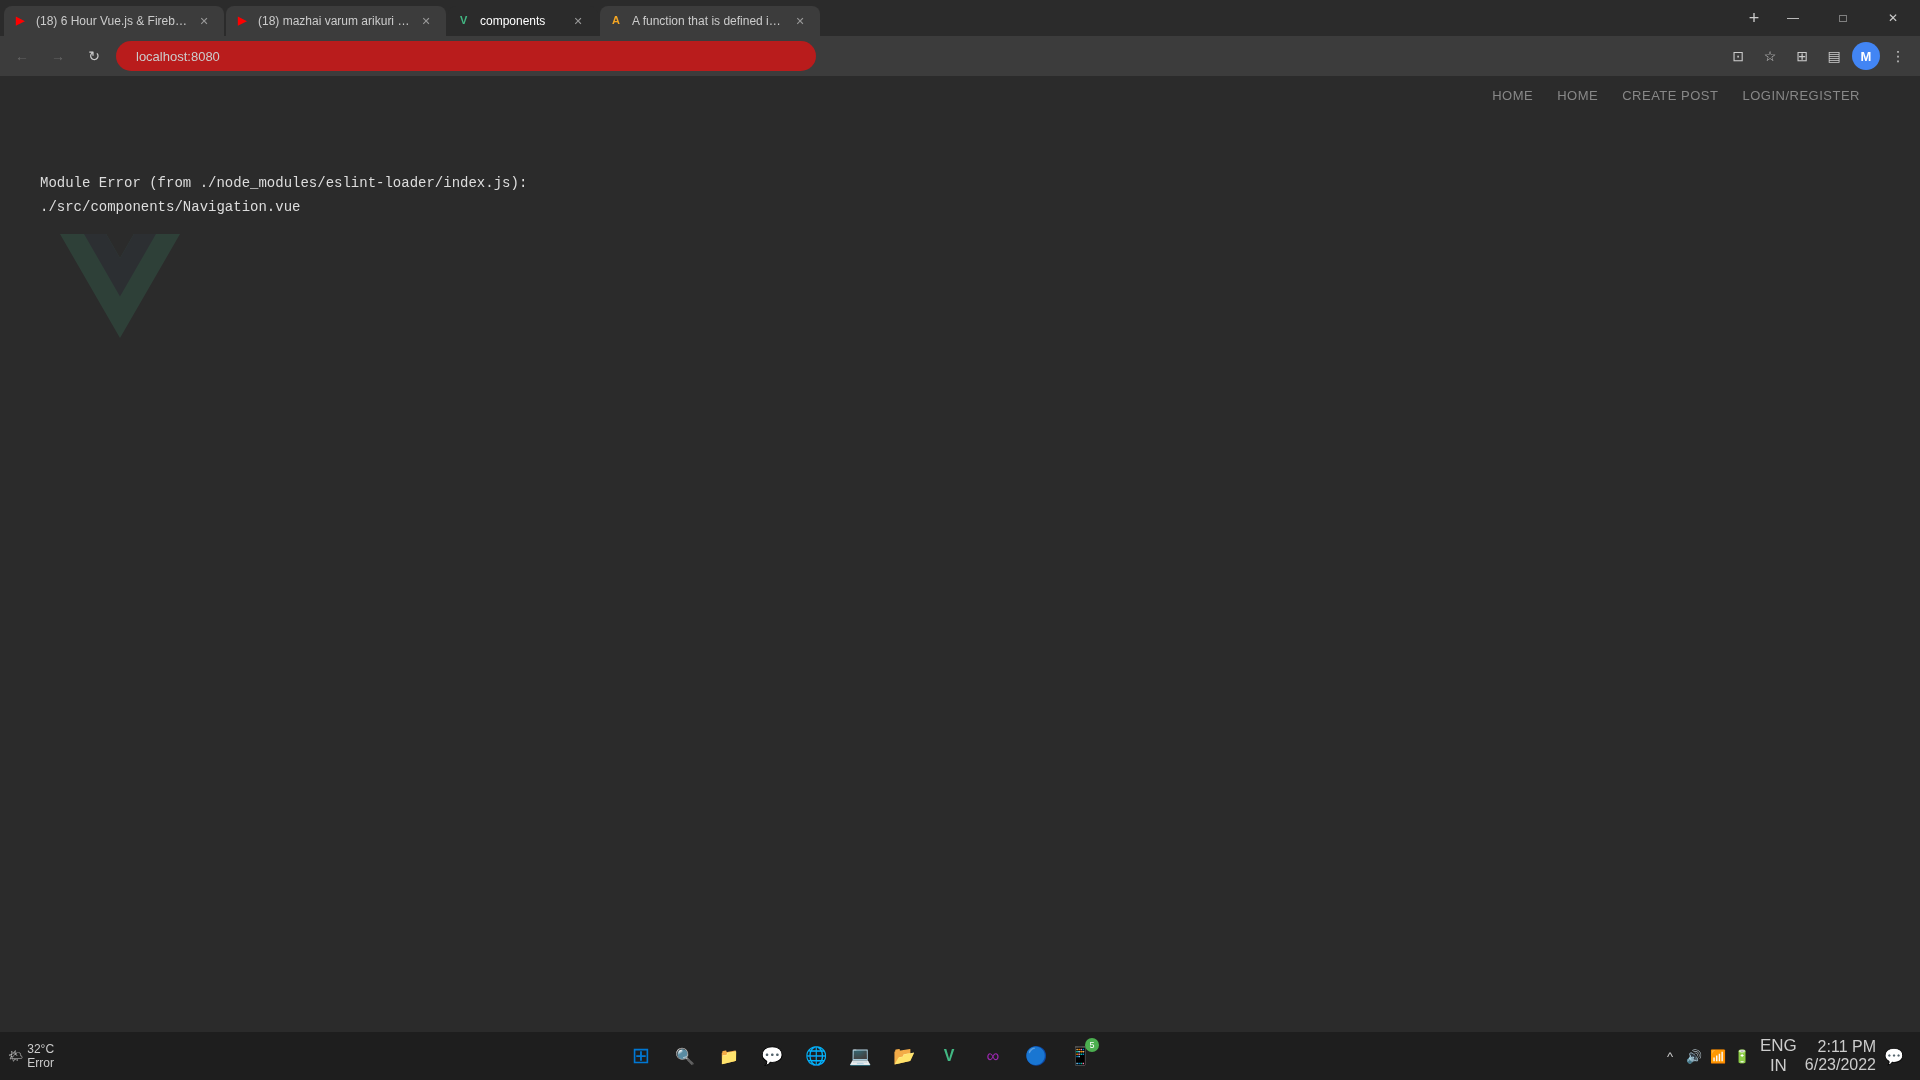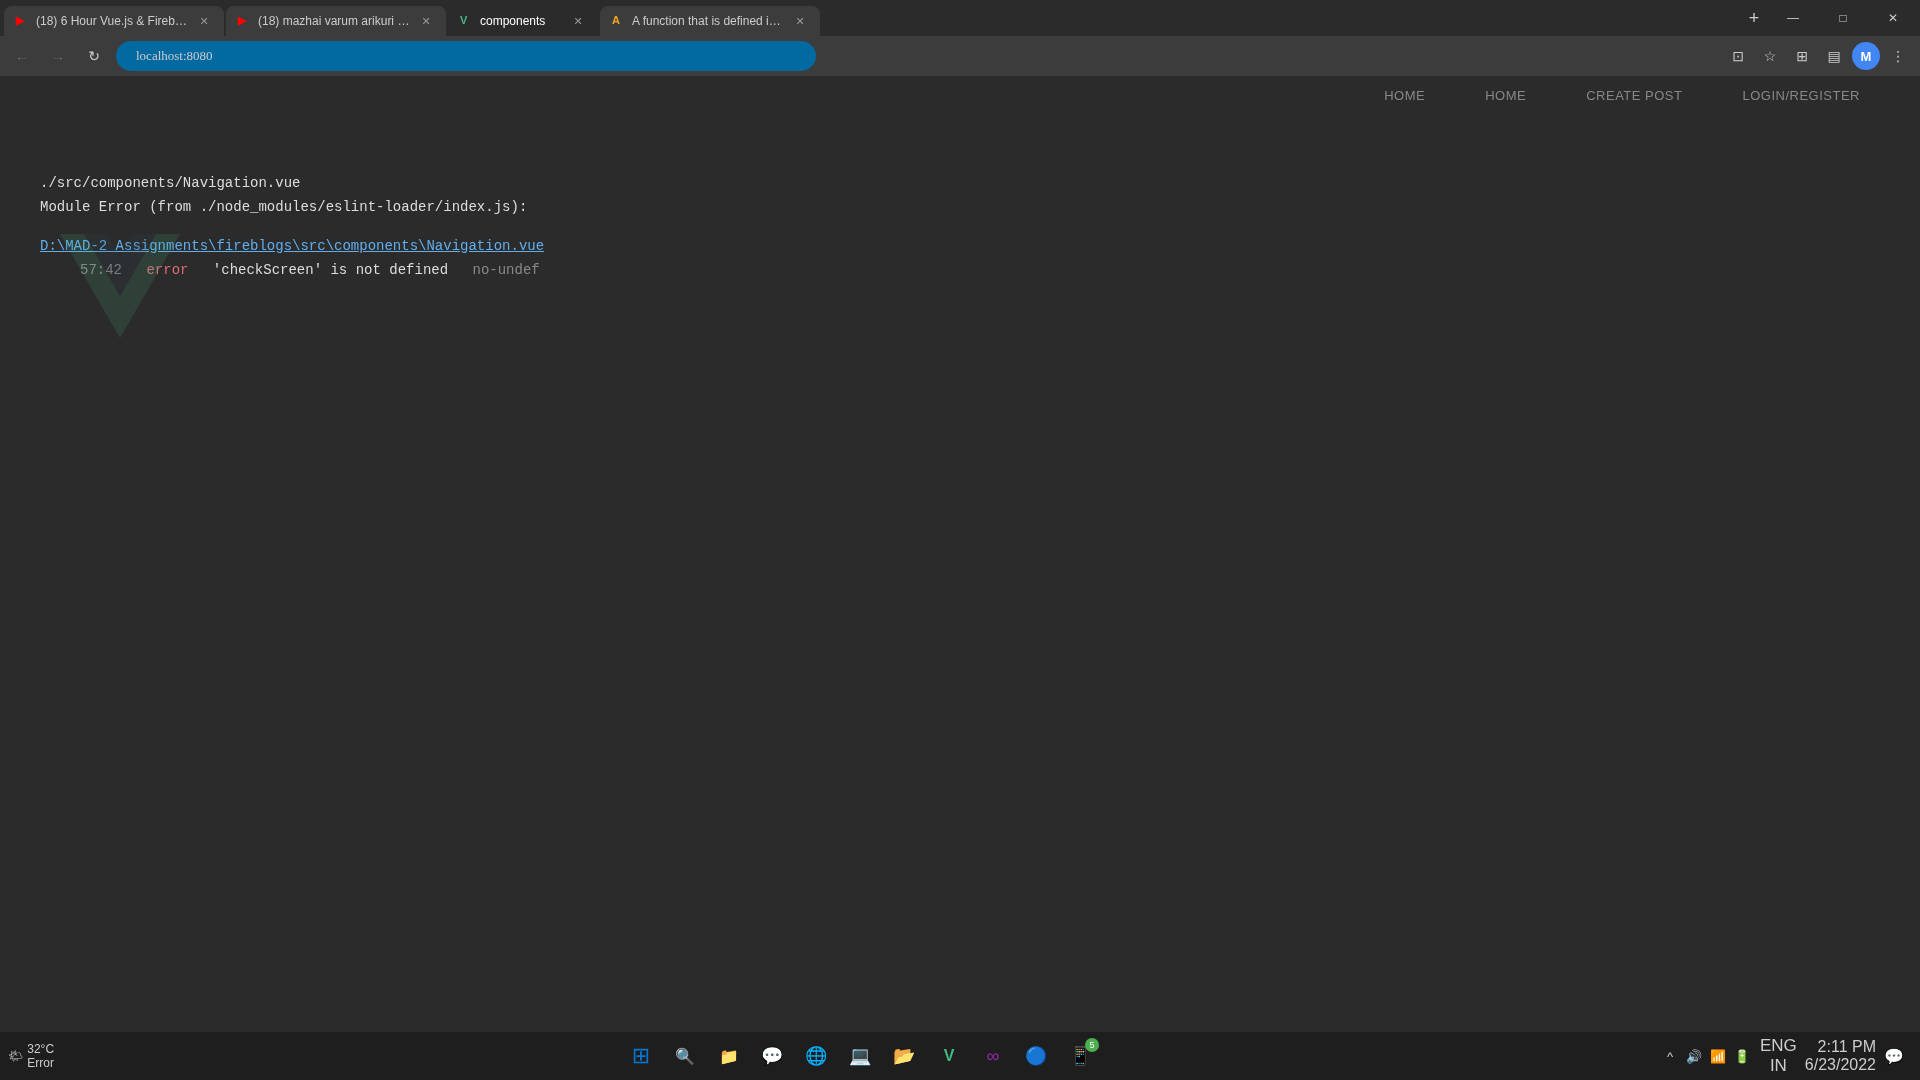--- a/index.html
+++ b/index.html
@@ -128,32 +128,31 @@
       font-size: 14px;
     }
 
     .nav-btn.disabled {
       color: #666;
       cursor: default;
     }
 
     .address-input {
       flex: 1;
-      background: #0369a1;
+      background: #b91c1c;
       border: none;
       border-radius: 20px;
       height: 30px;
       padding: 0 16px;
       color: #fff;
       font-size: 14px;
       outline: none;
       display: flex;
       align-items: center;
       max-width: 700px;
-      font-family: Liberation Serif, serif;
     }
 
     .address-icons {
       margin-left: auto;
       display: flex;
       gap: 4px;
       align-items: center;
     }
 
     .addr-icon {
@@ -188,21 +187,21 @@
       width: 100%;
       position: relative;
     }
 
     
     .site-nav {
       position: absolute;
       top: 0;
       right: 60px;
       display: flex;
-      gap: 60px;
+      gap: 24px;
       padding: 12px 0;
       align-items: center;
     }
 
     .site-nav-item {
       font-size: 13px;
       color: #888;
       cursor: pointer;
       font-weight: 500;
       letter-spacing: 0.5px;
@@ -426,36 +425,24 @@
   <div class="site-nav" id="site-nav">
       <div class="site-nav-item">HOME</div>
       <div class="site-nav-item">HOME</div>
       <div class="site-nav-item">CREATE POST</div>
       <div class="site-nav-item">LOGIN/REGISTER</div>
     </div>
 
   <div class="error-content">
 
     <div class="error-block">
+      <div class="error-line white-text">Module Error (from ./node_modules/eslint-loader/index.js):</div>
       <div class="error-line white-text">./src/components/Navigation.vue</div>
-      <div class="error-line white-text">Module Error (from ./node_modules/eslint-loader/index.js):</div>
-    </div>
-
-    <div class="error-block">
-      <div class="error-line blue-link">D:\MAD-2 Assignments\fireblogs\src\components\Navigation.vue</div>
-      <div class="error-line indent">
-        <span class="gray-text">57:42</span>
-        <span style="margin: 0 8px;">  </span>
-        <span class="red-text">error</span>
-        <span style="margin: 0 8px;"></span>
-        <span class="white-text"> 'checkScreen' is not defined</span>
-        <span style="margin: 0 8px;"></span>
-        <span class="gray-text">no-undef</span>
-      </div>
-    </div>
+    </div>
+
 
   </div>
 </div>
 
 <div class="taskbar">
   <div class="taskbar-left">
     <div class="weather-widget">
       <span>🌤</span>
       <div>
         <div>32°C</div>

